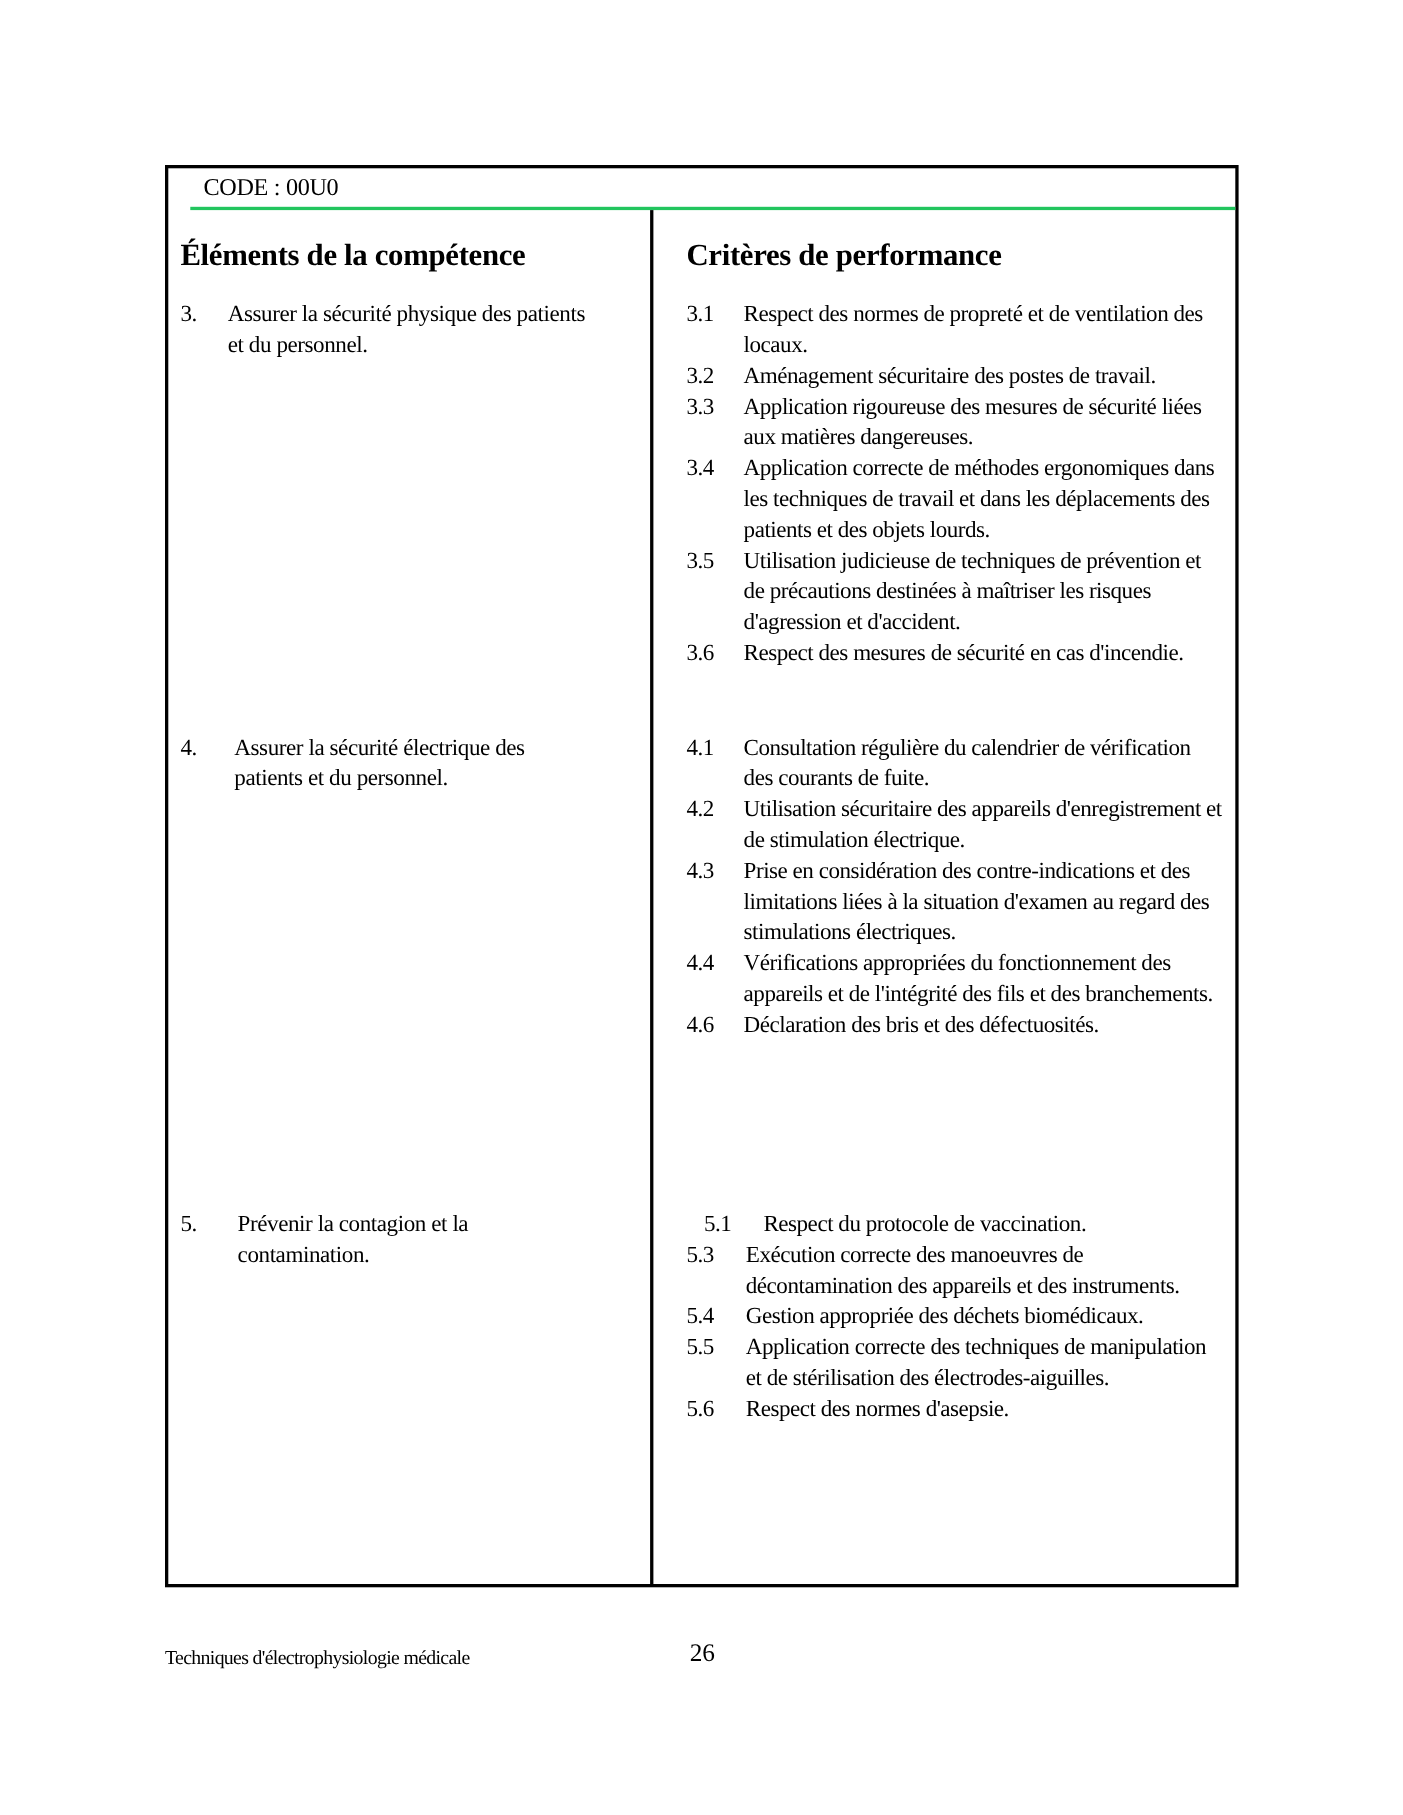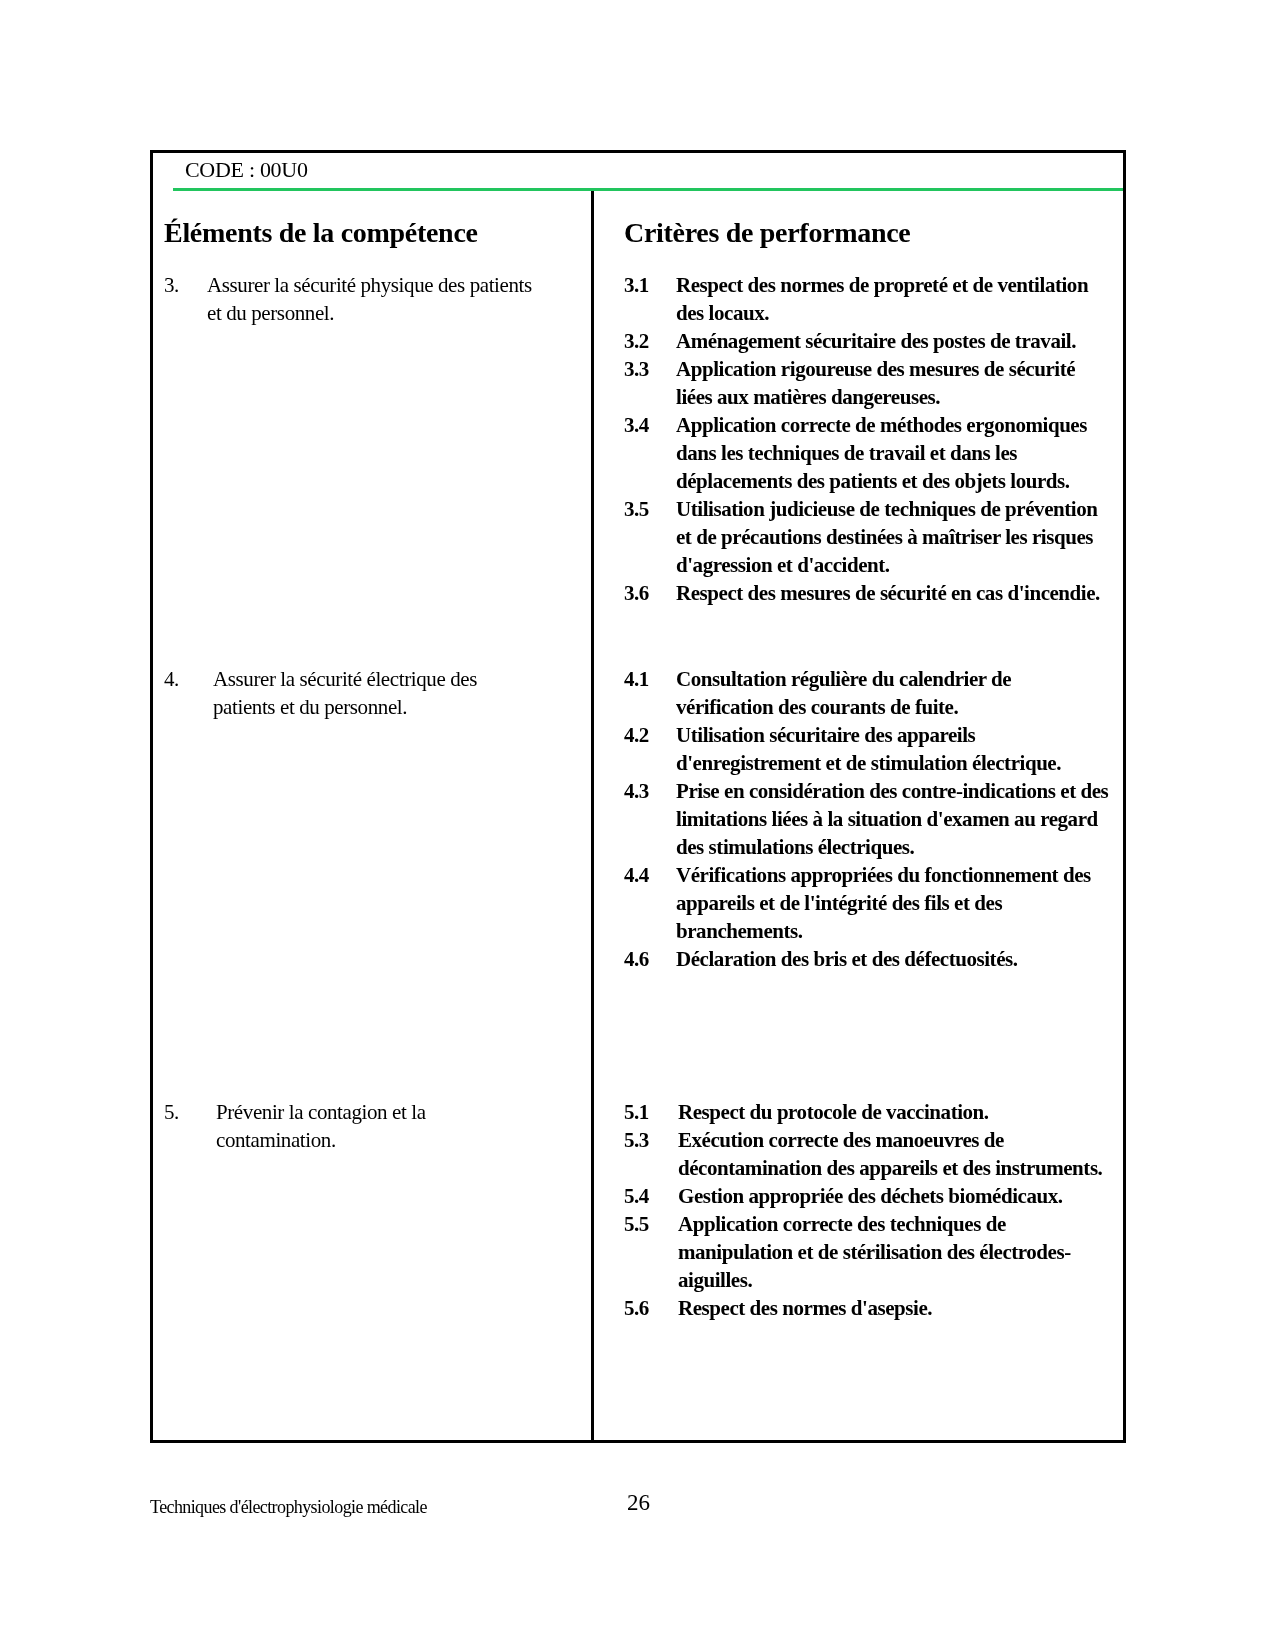--- a/index.html
+++ b/index.html
@@ -13,21 +13,21 @@
   .divider { position: absolute; left: 438px; top: 38px; bottom: 0; width: 3px; background: #000; }
   .col { position: absolute; top: 38px; bottom: 0; }
   .col-left { left: 0; width: 438px; }
   .col-right { left: 458px; right: 0; }
   .heading { position: absolute; top: 26px; font-size: 28px; font-weight: bold; letter-spacing: -0.3px; }
   .col-left .heading { left: 11px; }
   .col-right .heading { left: 13px; }
   .element { position: absolute; font-size: 21px; line-height: 28px; letter-spacing: -0.4px; }
   .element .num { position: absolute; left: 0; top: 0; }
   .element .txt { position: absolute; top: 0; width: 330px; }
-  .crit-group { position: absolute; left: 13px; right: 10px; font-size: 21px; line-height: 28px; letter-spacing: -0.45px; font-weight: bold; }
+  .crit-group { position: absolute; left: 13px; right: 10px; font-size: 21px; line-height: 28px; letter-spacing: -0.45px; }
   .crit { position: relative; padding-left: 52px; }
   .crit .num { position: absolute; left: 0; top: 0; }
   .footer-left { position: absolute; left: 150px; top: 1497px; font-size: 18px; letter-spacing: -0.6px; }
   .footer-page { position: absolute; left: 627px; top: 1490px; font-size: 23px; }
 </style>
 </head>
 <body>
 
 <div class="table">
   <div class="code-row">
@@ -68,21 +68,21 @@
 
     <div class="crit-group" style="top:474px;">
       <div class="crit"><span class="num">4.1</span><span>Consultation régulière du calendrier de vérification des courants de fuite.</span></div>
       <div class="crit"><span class="num">4.2</span><span>Utilisation sécuritaire des appareils d'enregistrement et de stimulation électrique.</span></div>
       <div class="crit"><span class="num">4.3</span><span>Prise en considération des contre-indications et des limitations liées à la situation d'examen au regard des stimulations électriques.</span></div>
       <div class="crit"><span class="num">4.4</span><span>Vérifications appropriées du fonctionnement des appareils et de l'intégrité des fils et des branchements.</span></div>
       <div class="crit"><span class="num">4.6</span><span>Déclaration des bris et des défectuosités.</span></div>
     </div>
 
     <div class="crit-group" style="top:907px;">
-      <div class="crit" style="padding-left:54px;"><span class="num">5.1</span><span>Respect du protocole de vaccination.</span></div>
+      <div class="crit" style="padding-left:54px;margin-left:16px;"><span class="num">5.1</span><span>Respect du protocole de vaccination.</span></div>
       <div class="crit" style="padding-left:54px;"><span class="num">5.3</span><span>Exécution correcte des manoeuvres de décontamination des appareils et des instruments.</span></div>
       <div class="crit" style="padding-left:54px;"><span class="num">5.4</span><span>Gestion appropriée des déchets biomédicaux.</span></div>
       <div class="crit" style="padding-left:54px;"><span class="num">5.5</span><span>Application correcte des techniques de manipulation et de stérilisation des électrodes-aiguilles.</span></div>
       <div class="crit" style="padding-left:54px;"><span class="num">5.6</span><span>Respect des normes d'asepsie.</span></div>
     </div>
   </div>
 </div>
 
 <div class="footer-left">Techniques d'électrophysiologie médicale</div>
 <div class="footer-page">26</div>

